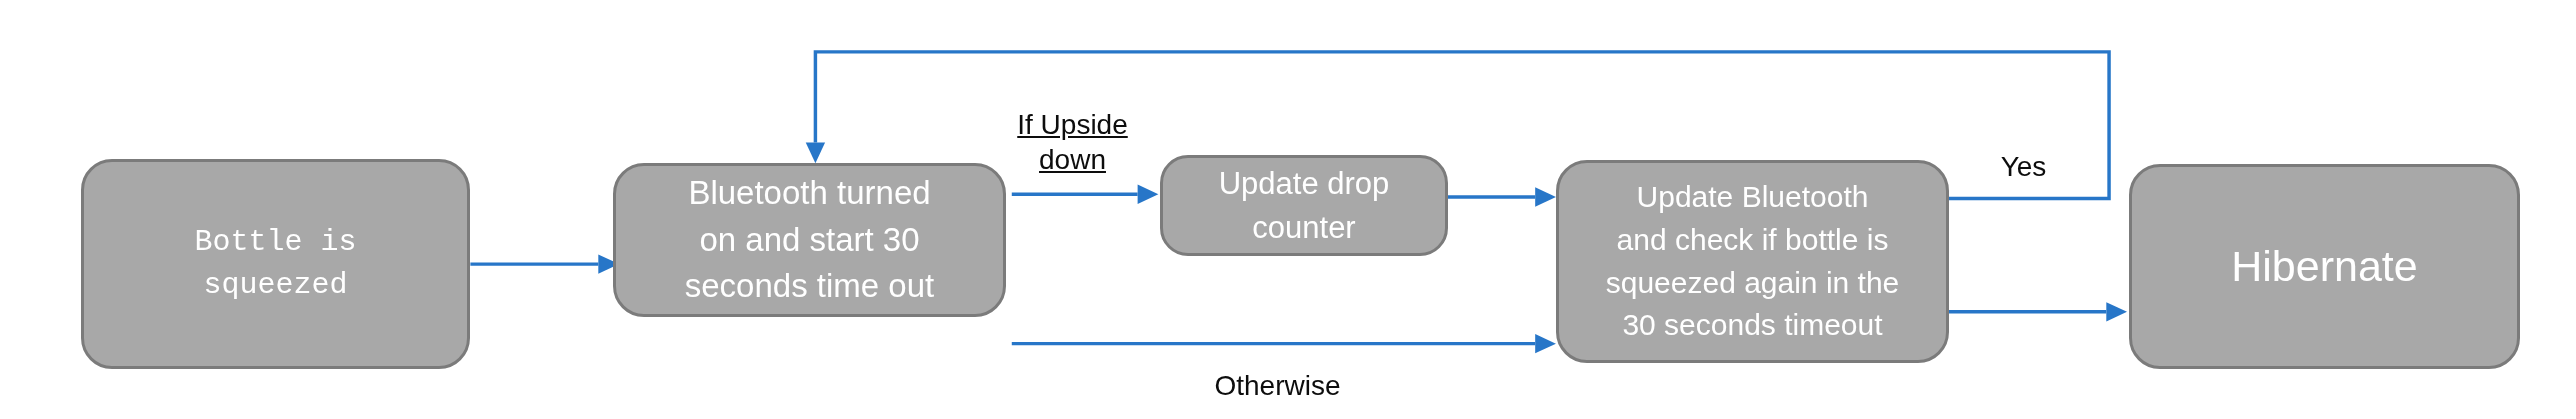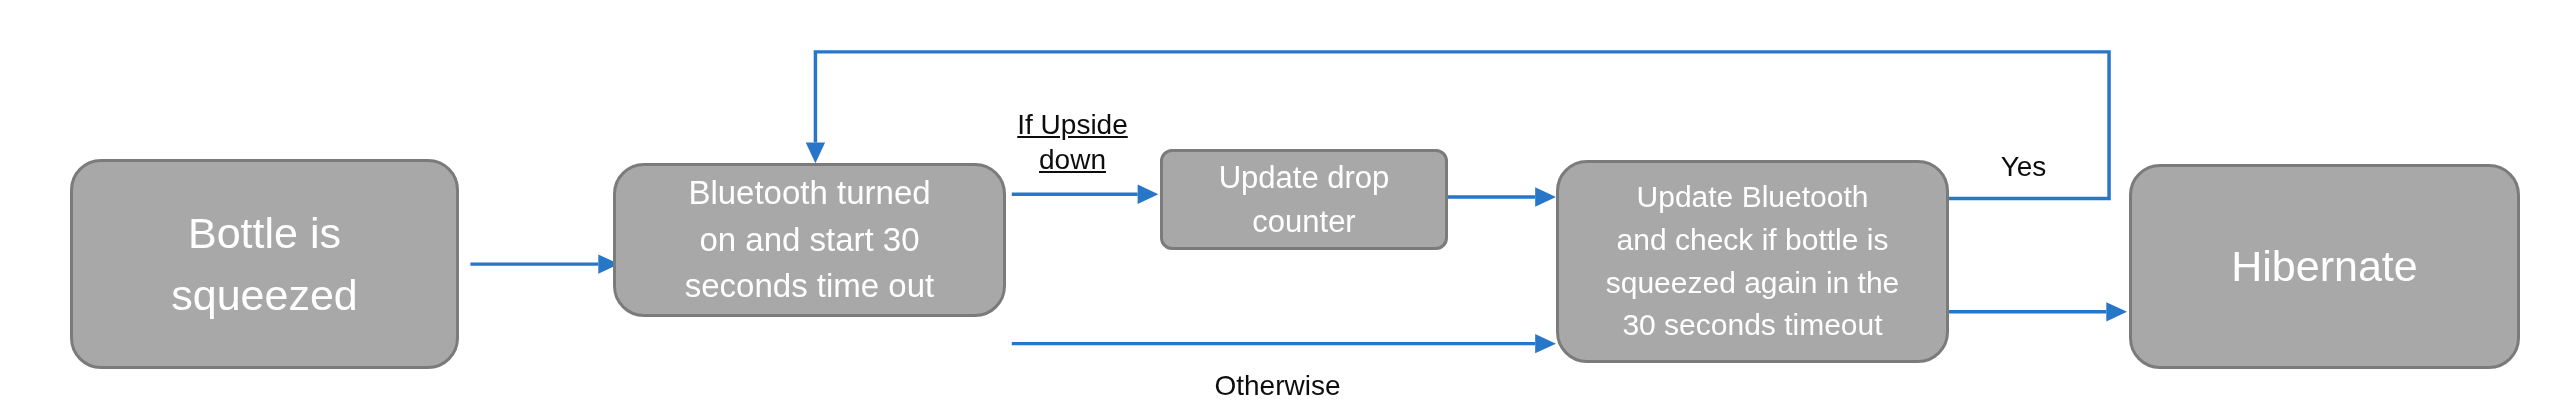--- a/index.html
+++ b/index.html
@@ -25,23 +25,23 @@
     position:absolute;
     box-sizing:border-box;
     background:var(--node-fill);
     border:3.5px solid var(--node-border);
     border-radius:31px;
     color:var(--node-text);
     display:flex;align-items:center;justify-content:center;
     text-align:center;
     white-space:pre-line;
   }
-  .n1{left:70px;top:159px;width:389px;height:210px;font-size:43px;line-height:1.45;}
+  .n1{left:81px;top:159px;width:389px;height:210px;font-size:30px;line-height:1.45;font-family:Liberation Mono, monospace;}
   .n2{left:613px;top:163px;width:393px;height:154px;font-size:33px;line-height:1.42;}
-  .n3{left:1160px;top:149px;width:288px;height:101px;font-size:31px;line-height:1.40;border-radius:12px;justify-content:center;}
+  .n3{left:1160px;top:155px;width:288px;height:101px;font-size:31px;line-height:1.40;border-radius:28px;justify-content:center;}
   .n4{left:1556px;top:160px;width:393px;height:203px;font-size:30px;line-height:1.42;}
   .n5{left:2129px;top:164px;width:391px;height:205px;font-size:43px;}
   .edge-label{
     position:absolute;
     color:var(--label-text);
     font-size:28px;line-height:1.25;
     text-align:center;
     white-space:pre-line;
   }
   .lbl-upside{left:962px;top:107px;width:221px;text-decoration:underline;}

